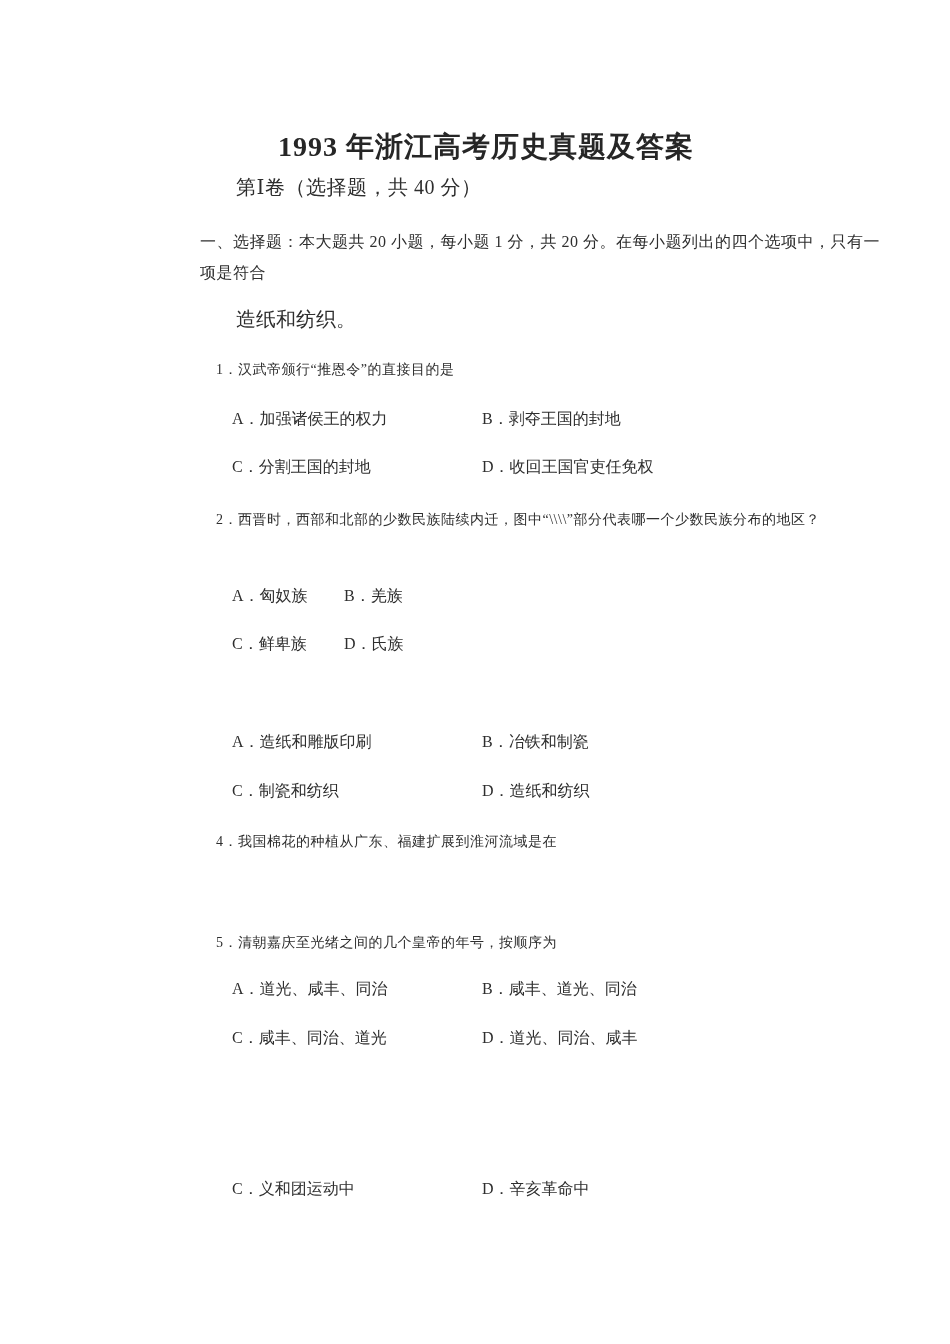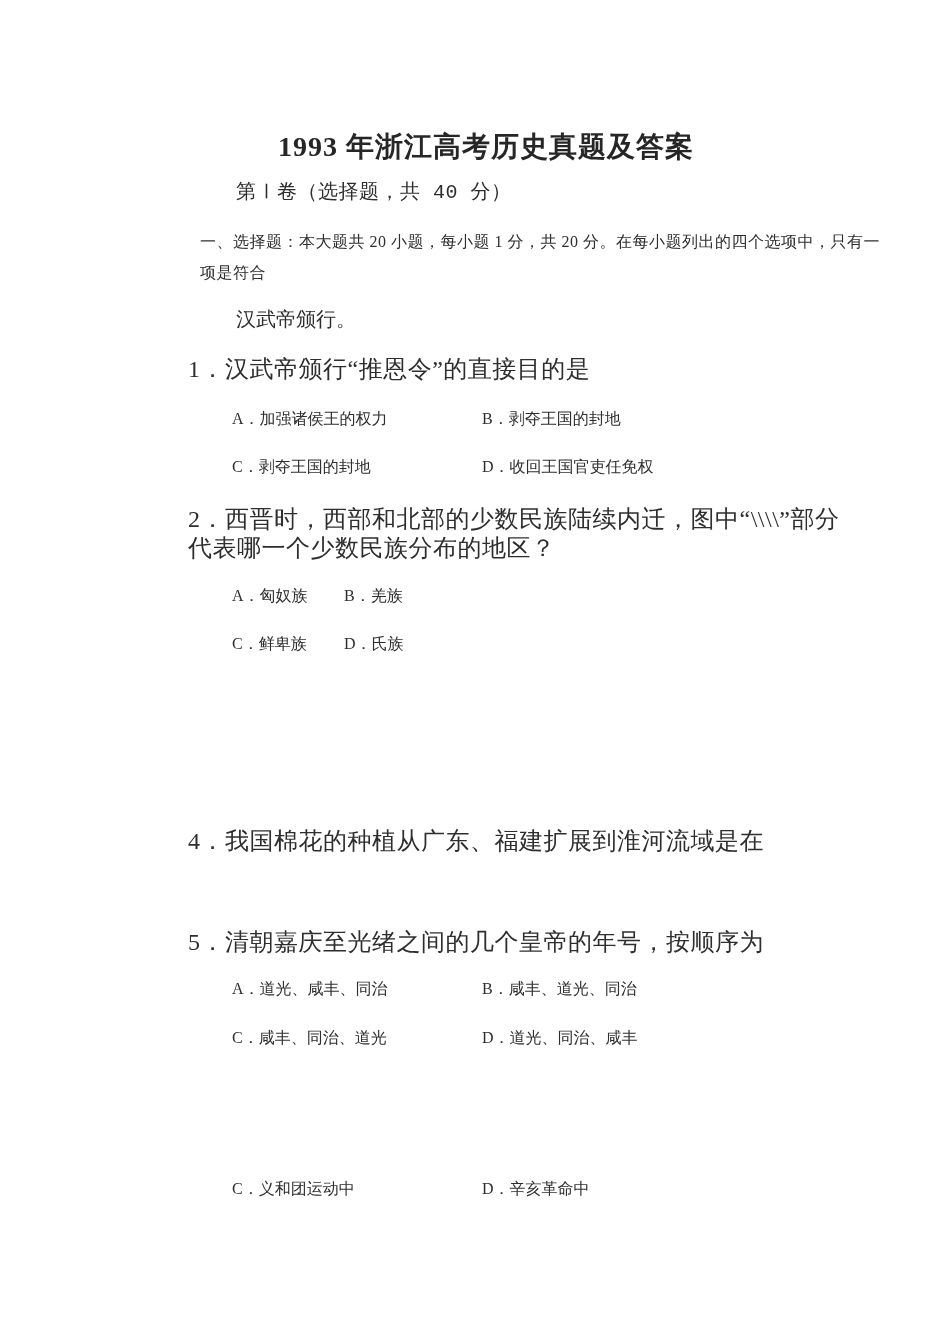--- a/index.html
+++ b/index.html
@@ -28,43 +28,42 @@
     letter-spacing: 1px;
     color: #262626;
   }
   .line {
     position: absolute;
     font-size: 20px;
     line-height: 24px;
     white-space: nowrap;
   }
   .sec {
-    top: 181px;
+    top: 175px;
     left: 236px;
     letter-spacing: 0.5px;
-    font-family: Liberation Mono, monospace;
   }
   .intro {
     position: absolute;
     top: 226px;
     left: 200px;
     width: 684px;
     font-size: 16px;
     line-height: 31px;
     letter-spacing: 0.5px;
   }
   .cont {
     top: 307px;
     left: 236px;
   }
   .q {
     position: absolute;
-    left: 188px;
+    left: 216px;
     width: 668px;
-    font-size: 24px;
+    font-size: 14px;
     line-height: 29px;
     letter-spacing: 0.5px;
   }
   .optrow {
     position: absolute;
     left: 232px;
     font-size: 16px;
     line-height: 24px;
     white-space: nowrap;
   }
@@ -83,38 +82,44 @@
 <body>
 
 <div class="page">
 
   <h1 class="title">1993 年浙江高考历史真题及答案</h1>
 
   <div class="line sec">第Ⅰ卷（选择题，共 40 分）</div>
 
   <div class="intro">一、选择题：本大题共 20 小题，每小题 1 分，共 20 分。在每小题列出的四个选项中，只有一项是符合</div>
 
-  <div class="line cont">汉武帝颁行。</div>
+  <div class="line cont">造纸和纺织。</div>
 
   <div class="q" style="top:355px">1．汉武帝颁行“推恩令”的直接目的是</div>
   <div class="optrow" style="top:407px">
     <span class="opt w250">A．加强诸侯王的权力</span><span class="opt">B．剥夺王国的封地</span>
   </div>
   <div class="optrow" style="top:455px">
-    <span class="opt w250">C．剥夺王国的封地</span><span class="opt">D．收回王国官吏任免权</span>
+    <span class="opt w250">C．分割王国的封地</span><span class="opt">D．收回王国官吏任免权</span>
   </div>
 
   <div class="q" style="top:505px">2．西晋时，西部和北部的少数民族陆续内迁，图中“\\\\”部分代表哪一个少数民族分布的地区？</div>
   <div class="optrow" style="top:584px">
     <span class="opt w112">A．匈奴族</span><span class="opt">B．羌族</span>
   </div>
   <div class="optrow" style="top:632px">
     <span class="opt w112">C．鲜卑族</span><span class="opt">D．氏族</span>
   </div>
 
+  <div class="optrow" style="top:730px">
+    <span class="opt w250">A．造纸和雕版印刷</span><span class="opt">B．冶铁和制瓷</span>
+  </div>
+  <div class="optrow" style="top:779px">
+    <span class="opt w250">C．制瓷和纺织</span><span class="opt">D．造纸和纺织</span>
+  </div>
 
   <div class="q" style="top:827px">4．我国棉花的种植从广东、福建扩展到淮河流域是在</div>
 
   <div class="q" style="top:928px">5．清朝嘉庆至光绪之间的几个皇帝的年号，按顺序为</div>
   <div class="optrow" style="top:1026px">
     <span class="opt w250">C．咸丰、同治、道光</span><span class="opt">D．道光、同治、咸丰</span>
   </div>
   <div class="optrow" style="top:977px">
     <span class="opt w250">A．道光、咸丰、同治</span><span class="opt">B．咸丰、道光、同治</span>
   </div>

